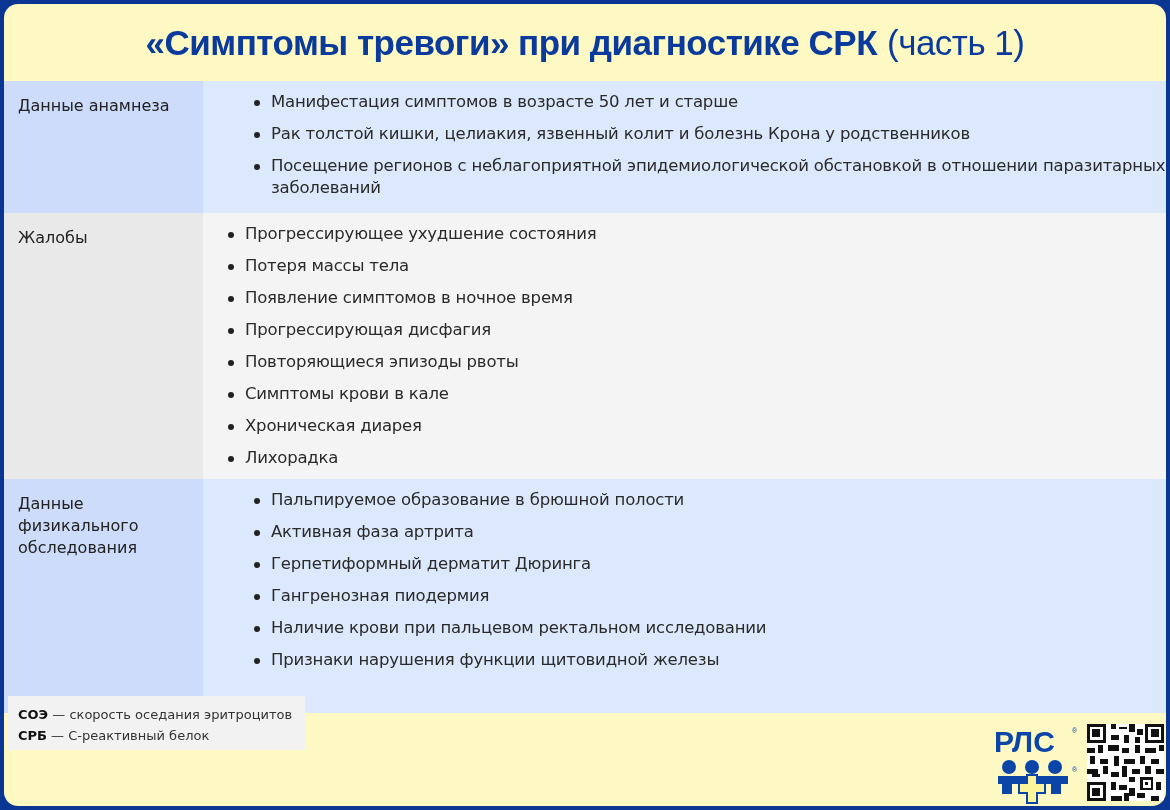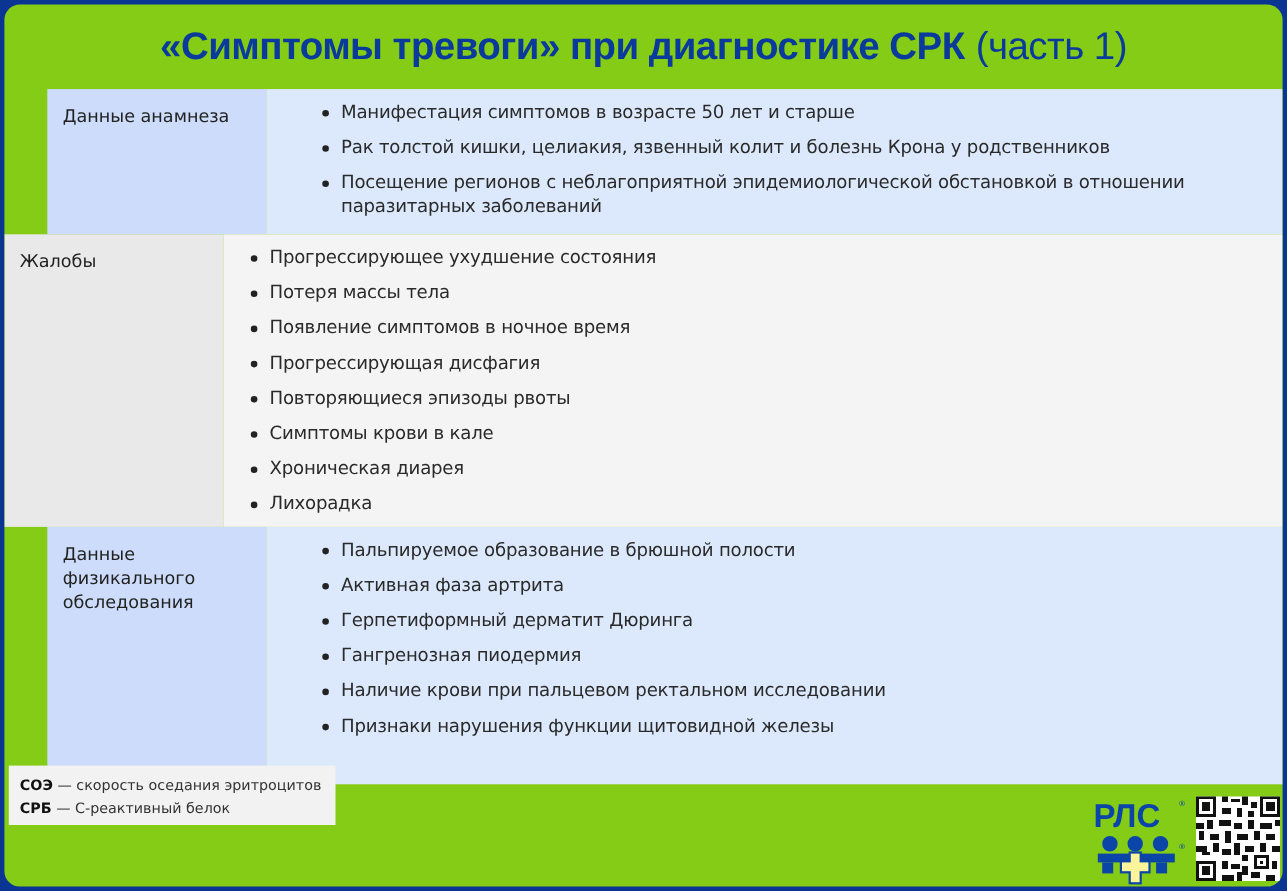--- a/index.html
+++ b/index.html
@@ -1,20 +1,20 @@
 <!DOCTYPE html>
 <html><head>
 <meta charset="utf-8">
 <style>
   * { box-sizing: border-box; margin: 0; padding: 0; }
   html, body { width: 1170px; height: 810px; overflow: hidden; background: #0b3592; }
   body { font-family: "DejaVu Sans", "Liberation Sans", sans-serif; }
   .card {
     position: absolute; left: 4px; top: 4px; width: 1162px; height: 802px;
-    background: #84cc16; border-radius: 14px; overflow: hidden;
+    background: #fef9c3; border-radius: 14px; overflow: hidden;
   }
   .title {
     position: absolute; left: 0; top: 0; width: 1162px; height: 77px;
     display: flex; align-items: center; justify-content: center;
     color: #0a3a9c; font-size: 35px; letter-spacing: -0.5px;
     font-family: "Liberation Sans", sans-serif;
   }
   .title .bold { font-weight: bold; }
   .title .light { font-weight: normal; margin-left: 10px; }
   .table { position: absolute; left: 0; top: 77px; width: 1162px; }
@@ -27,21 +27,21 @@
   .row .items { flex: 1; padding: 10px 0 0 20px; list-style: none; }
   .row .items li {
     position: relative; padding-left: 22px; font-size: 16.5px; color: #2a2a2a;
     line-height: 22px; margin-bottom: 10px;
     font-family: "DejaVu Sans", sans-serif; letter-spacing: -0.2px;
   }
   .row .items li::before {
     content: ""; position: absolute; left: 5px; top: 9px;
     width: 6px; height: 6px; border-radius: 50%; background: #222;
   }
-  .row.blue .cat { background: #ccdcfa; margin-left: 39px; }
+  .row.blue .cat { background: #ccdcfa; }
   .row.blue .items { background: #dce9fc; padding-left: 46px; }
   .row.grey .cat { background: #e9e9e9; }
   .row.grey .items { background: #f4f4f4; }
   .r1 { height: 132px; }
   .r2 { height: 266px; border-radius: 22px; }
   .r3 { height: 234px; }
   .footnote {
     position: absolute; left: 4px; top: 692px; width: 297px; height: 54px;
     background: #f2f2f2; padding: 8px 10px; font-size: 13px; color: #333; line-height: 21px;
     font-family: "DejaVu Sans", sans-serif;

